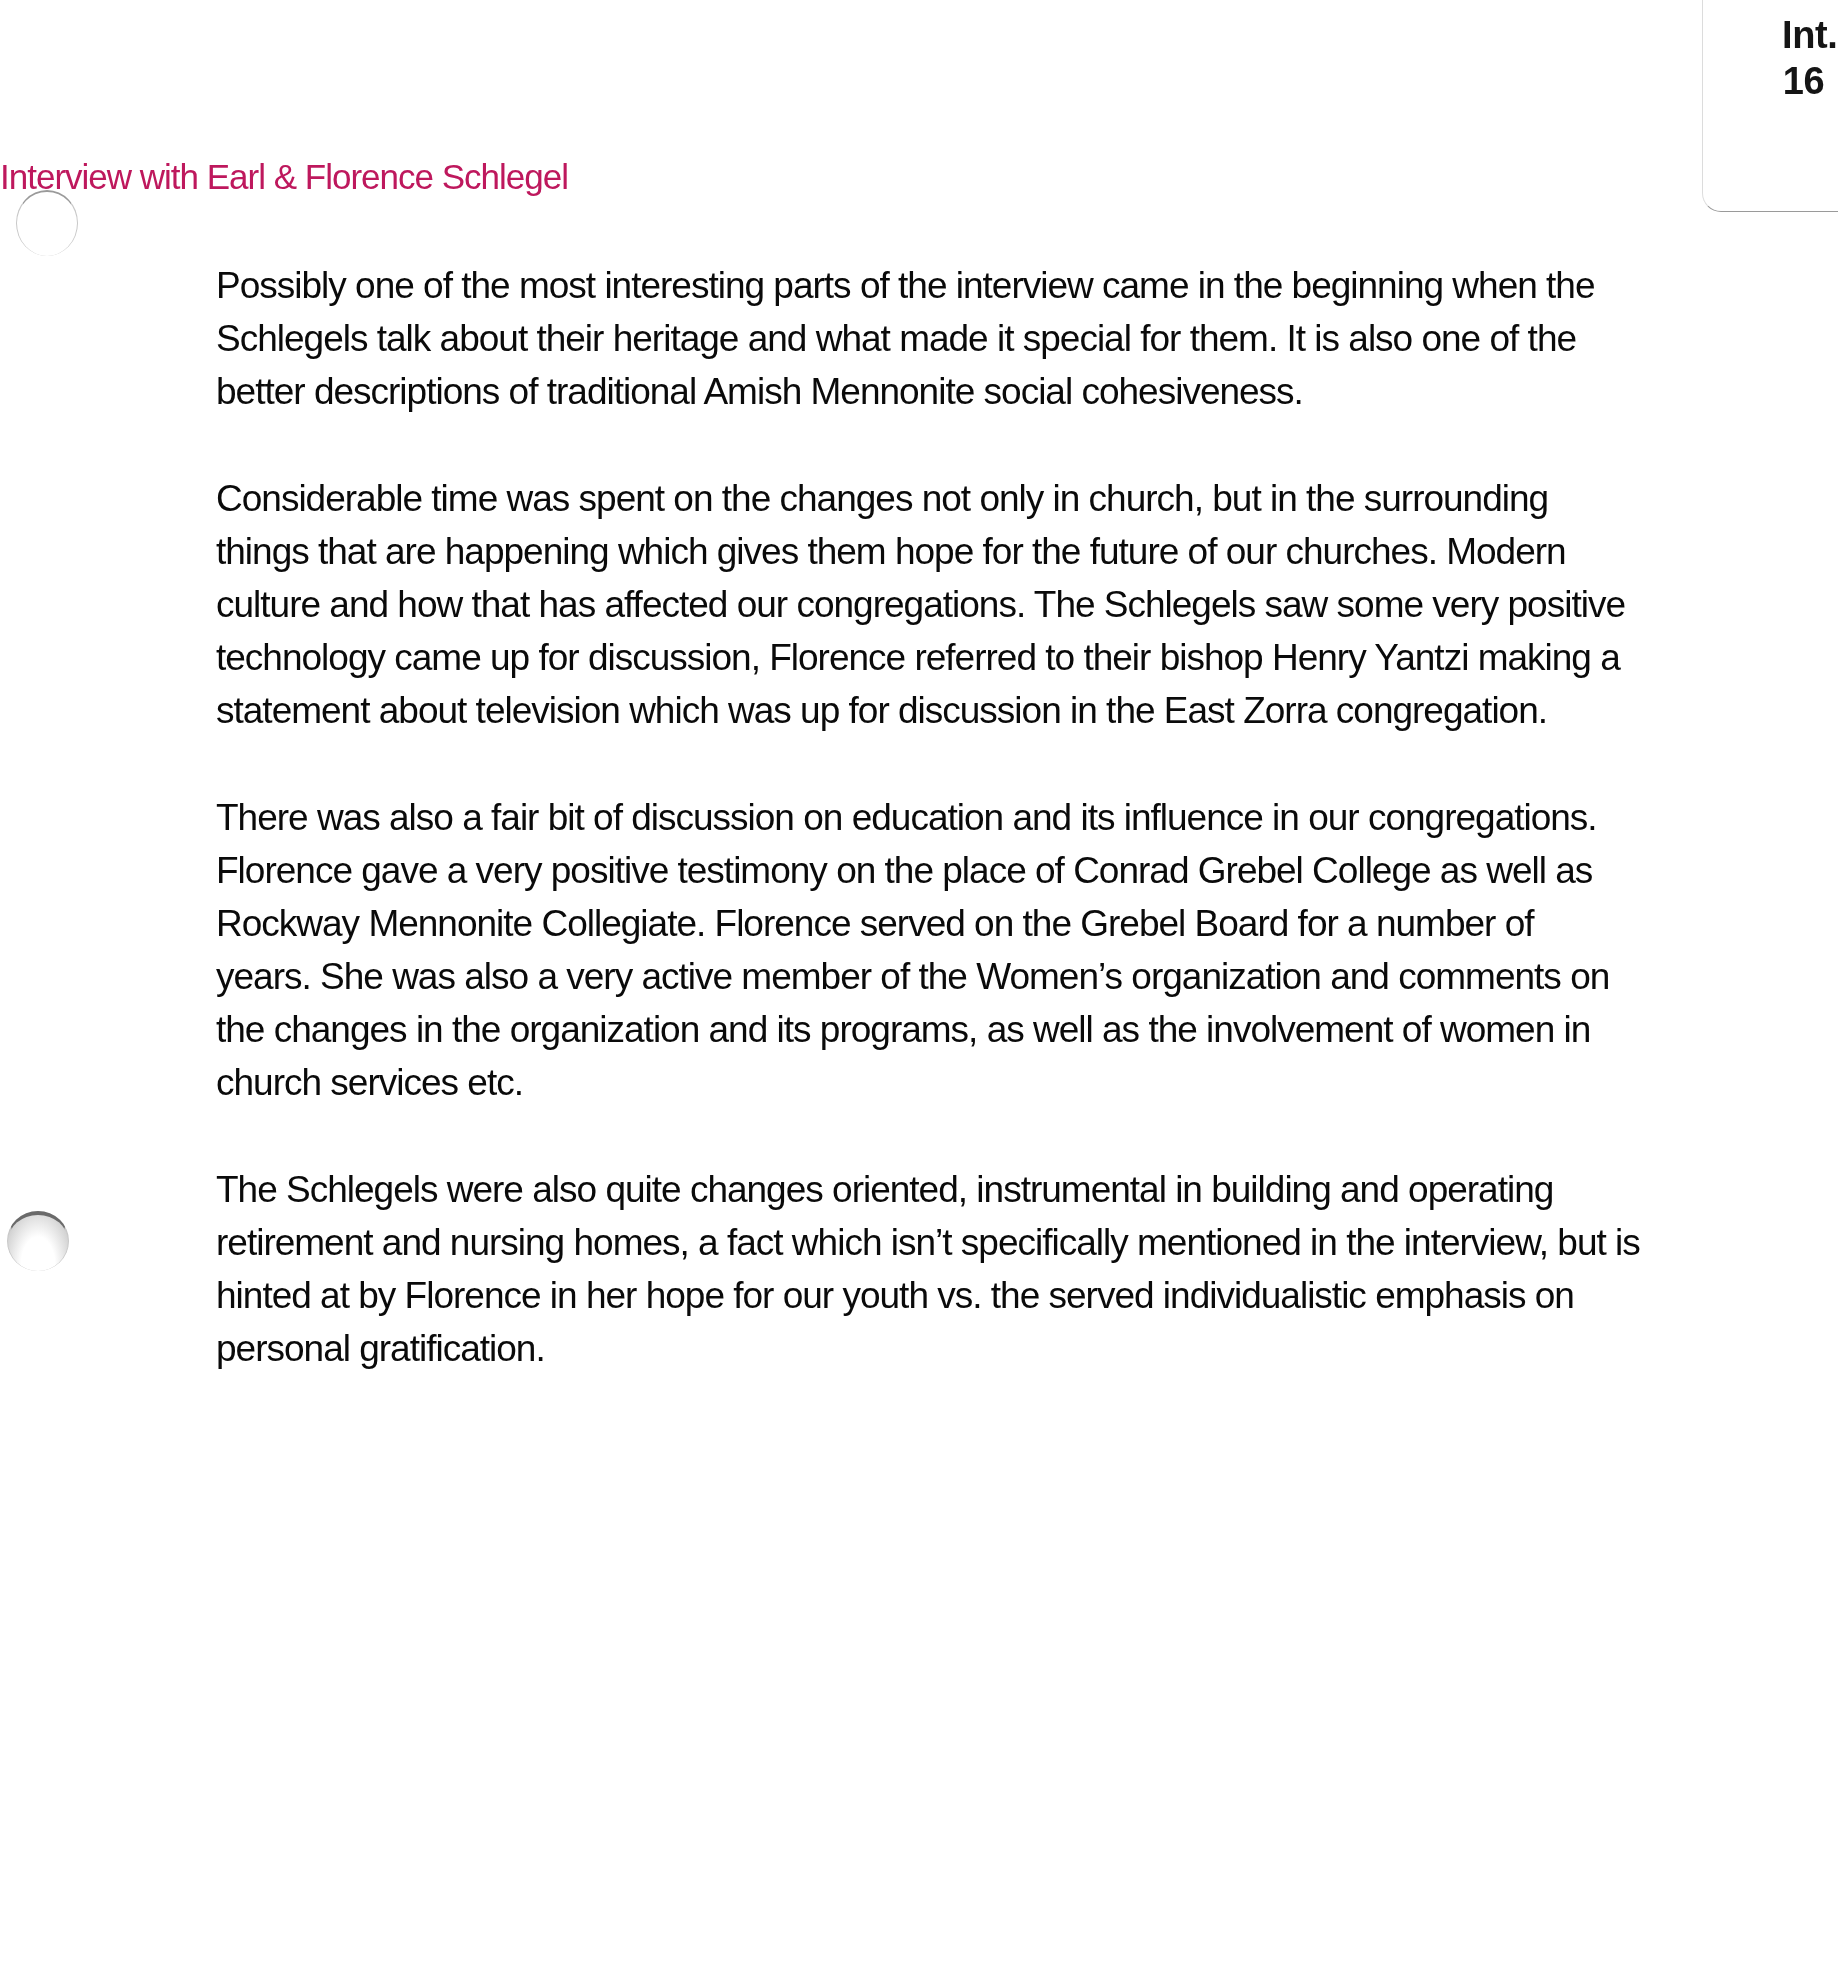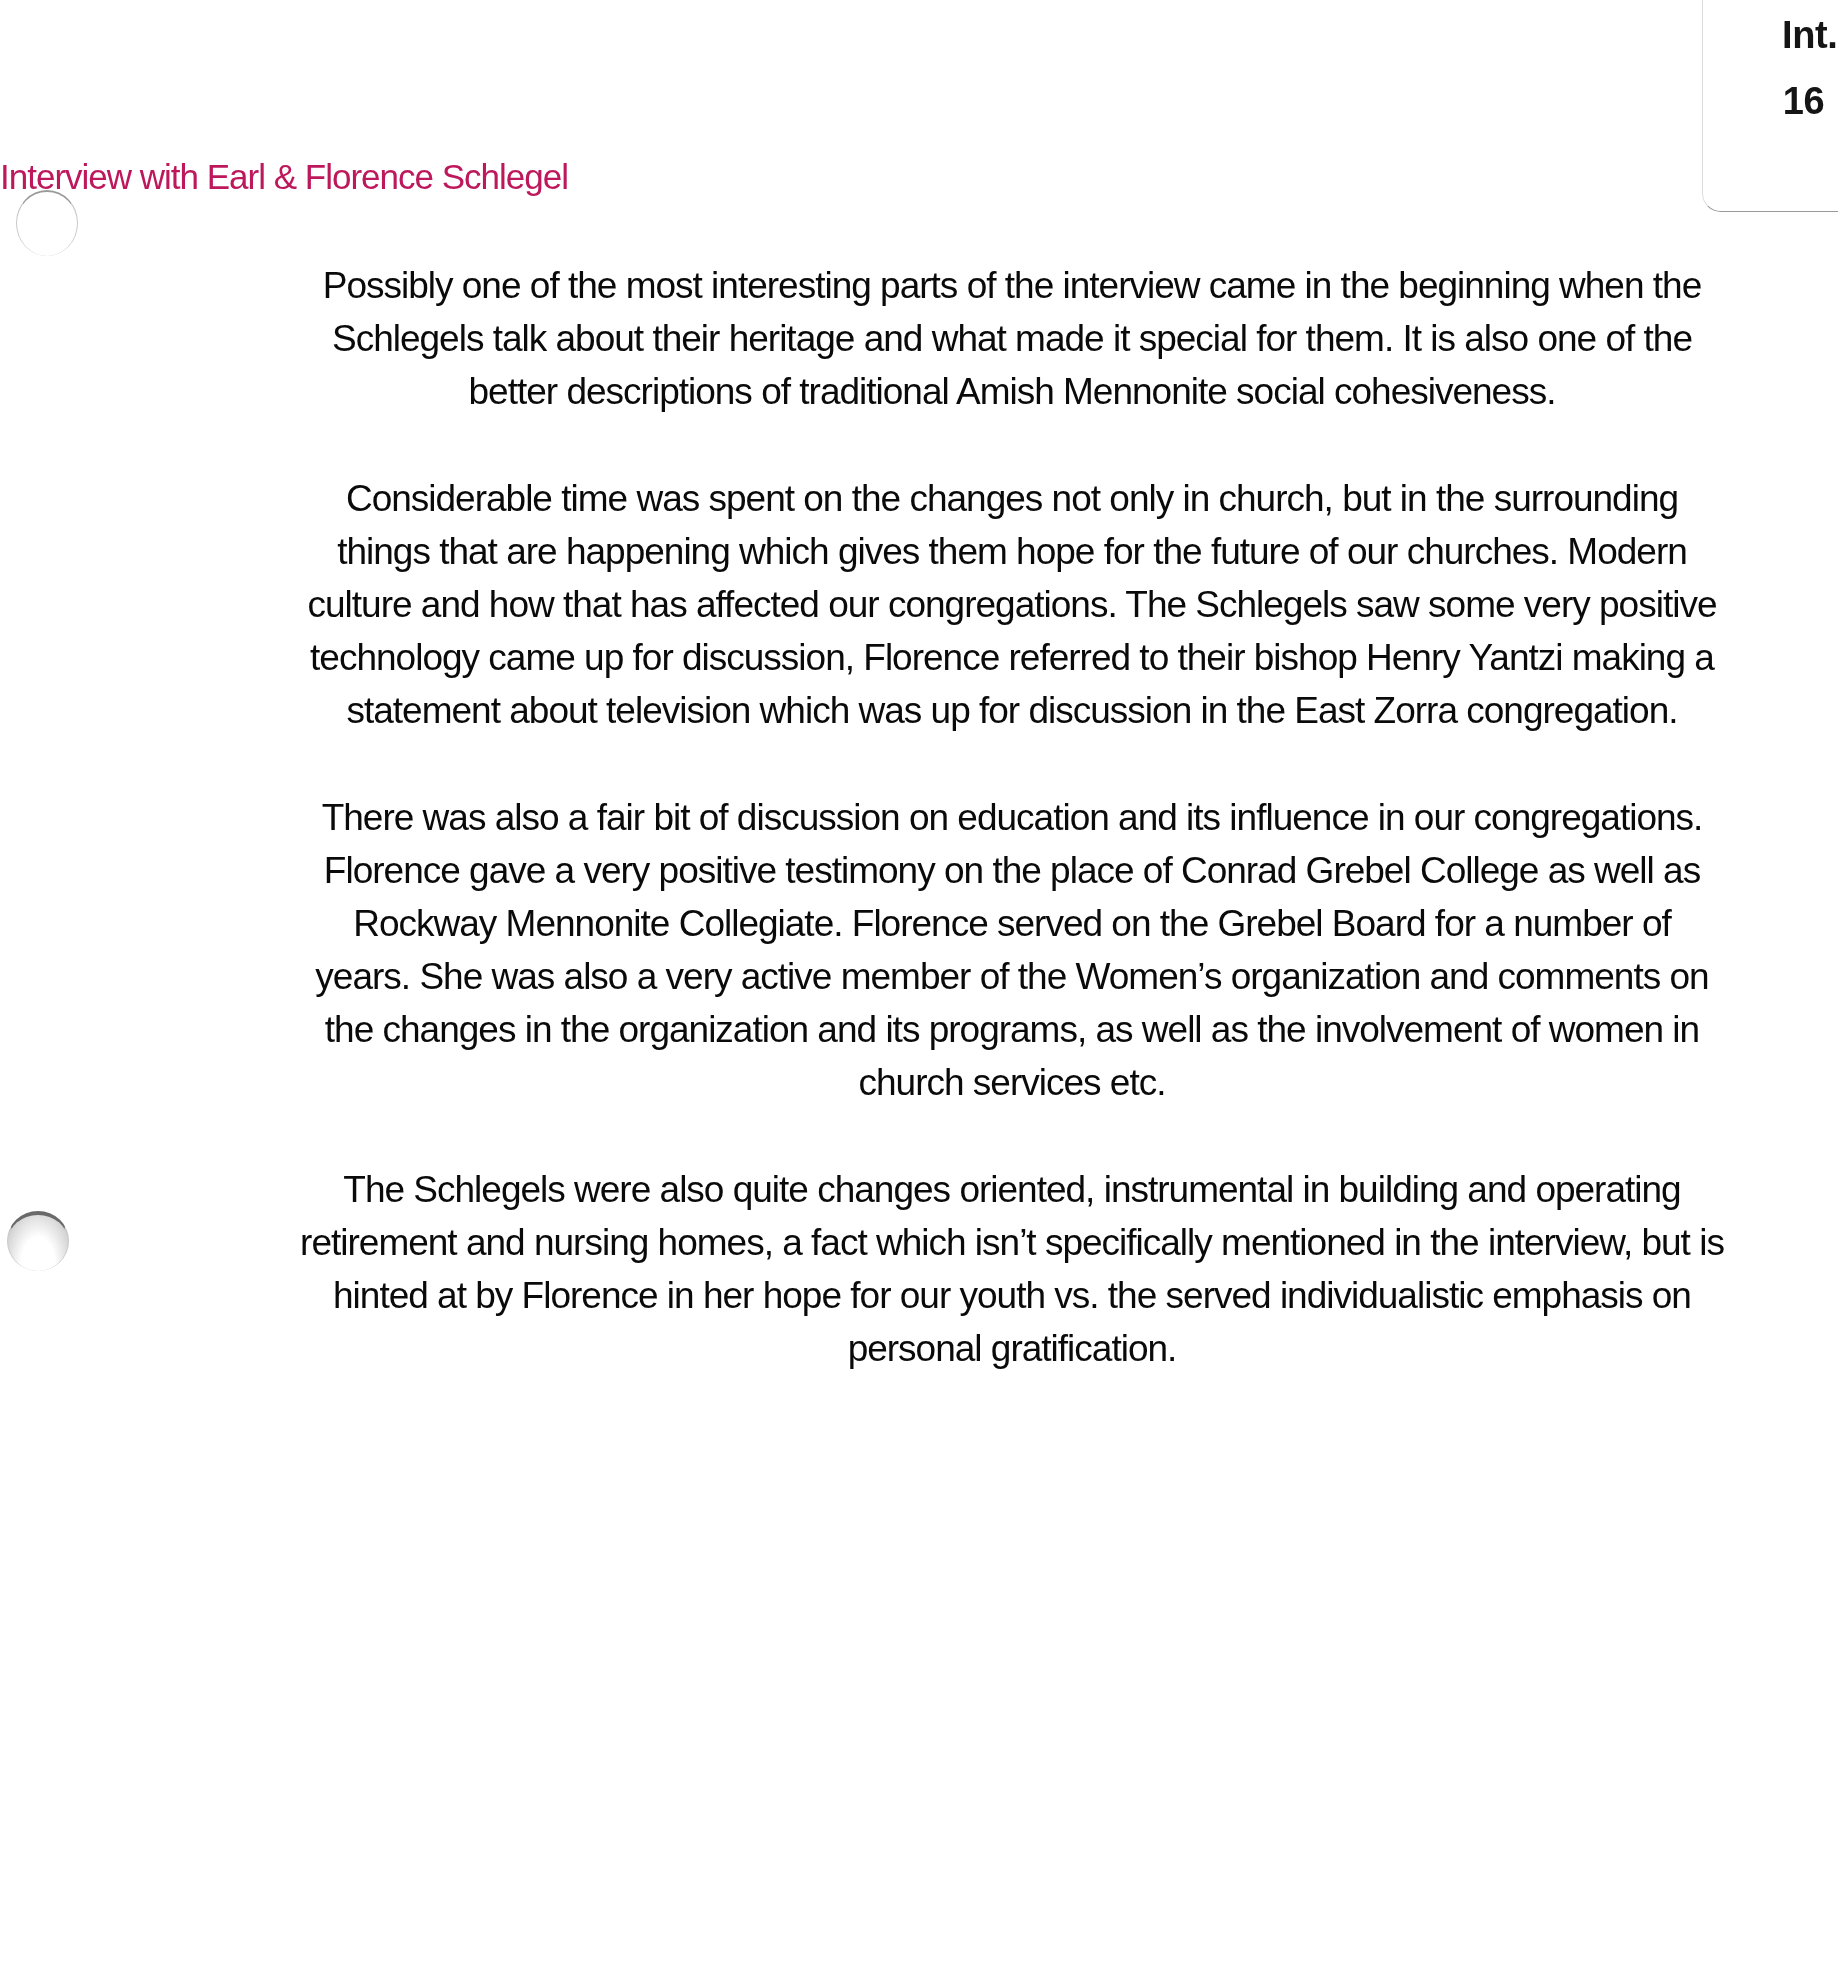--- a/index.html
+++ b/index.html
@@ -35,42 +35,41 @@
     top: 12px;
     width: 56px;
     font-weight: bold;
     font-size: 38px;
     line-height: 46px;
     text-align: left;
     letter-spacing: -0.4px;
     color: #151515;
   }
   .index-label span { display: block; }
-  .index-label .num { padding-left: 0.8px; margin-top: 20px; }
+  .index-label .num { padding-left: 0.8px; }
 
   .title {
     position: absolute;
     left: 0;
     width: 1839px;
     top: 157px;
     text-align: left;
     font-size: 35px;
     line-height: 40px;
     letter-spacing: -1px;
     color: #be185d;
   }
   .body-text {
     position: absolute;
     left: 200px;
     top: 259px;
     width: 1608px;
   }
   .para {
     margin: 0 0 54px 16px;
-    text-align: center;
   }
   .line {
     display: block;
     font-size: 37px;
     line-height: 53px;
     letter-spacing: -1px;
     white-space: nowrap;
     color: #0a0a0a;
   }
   

